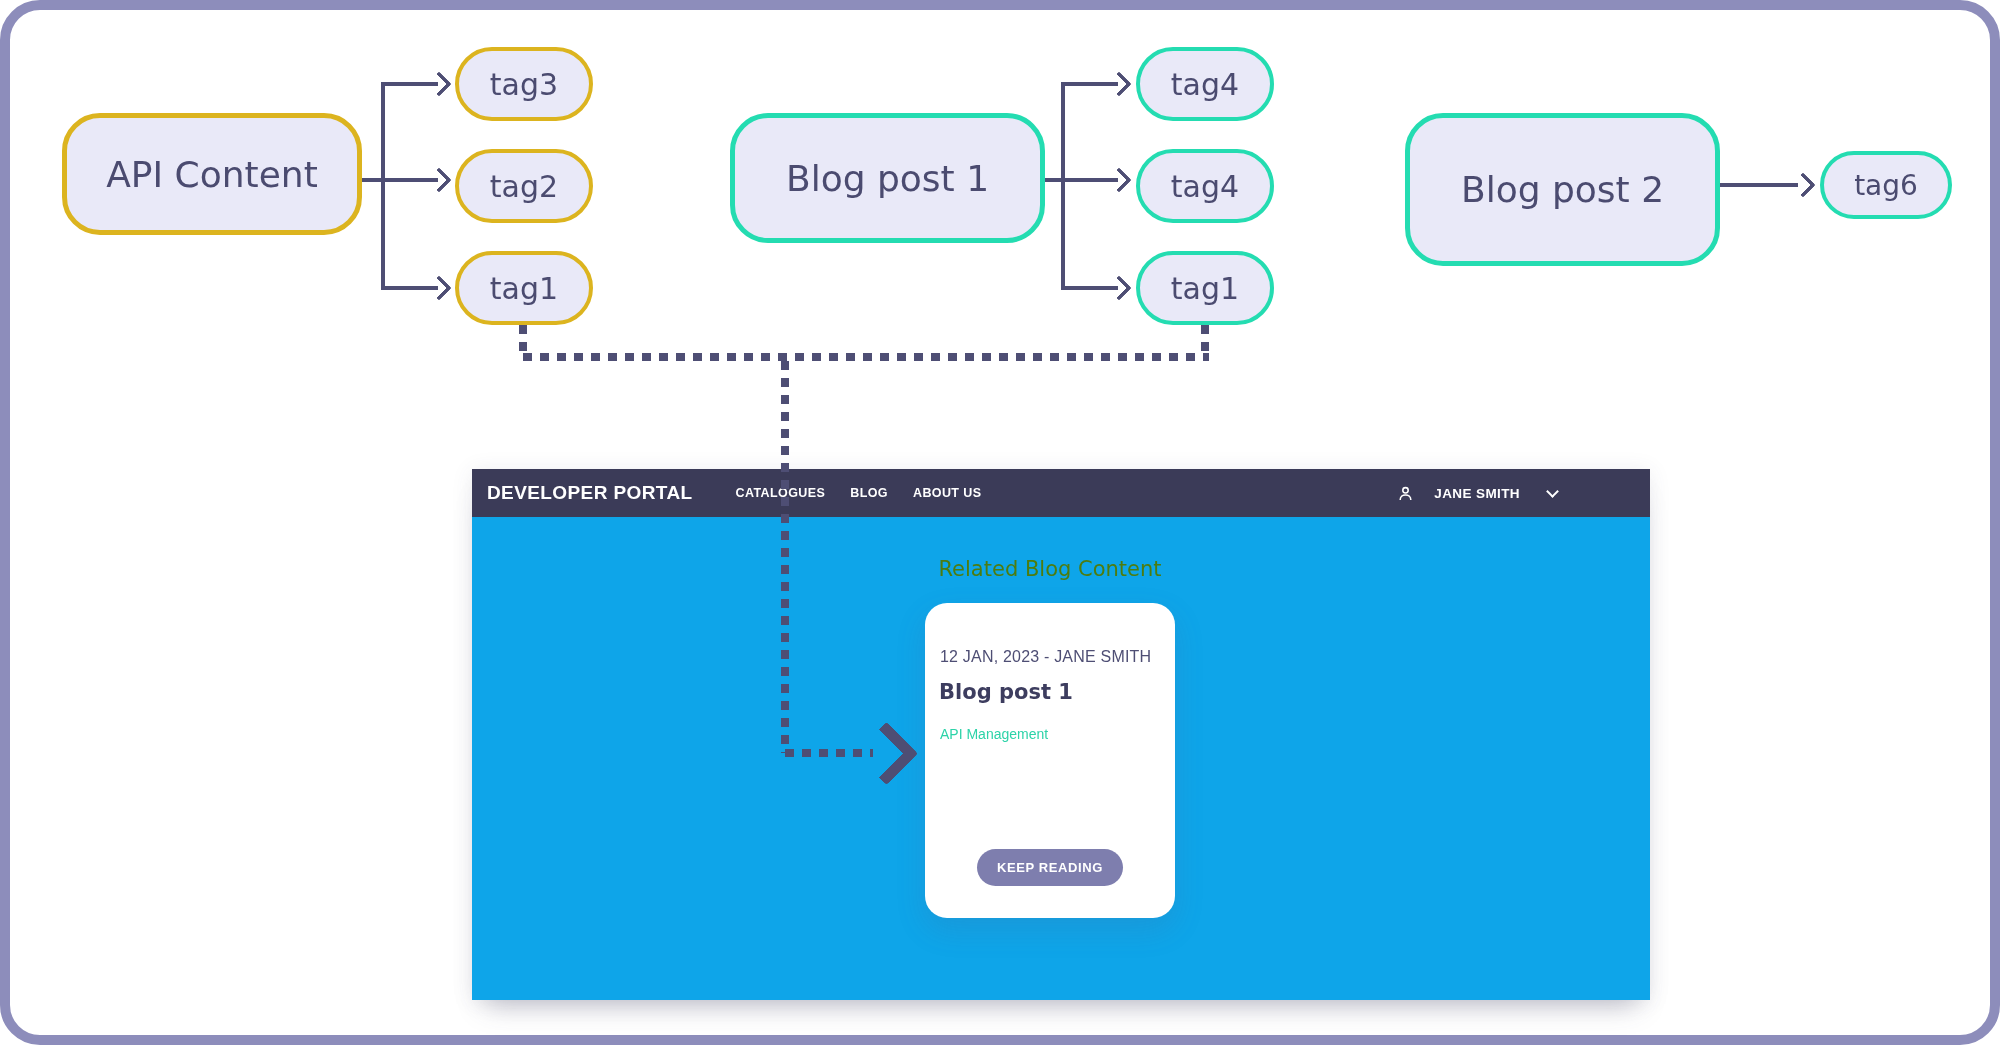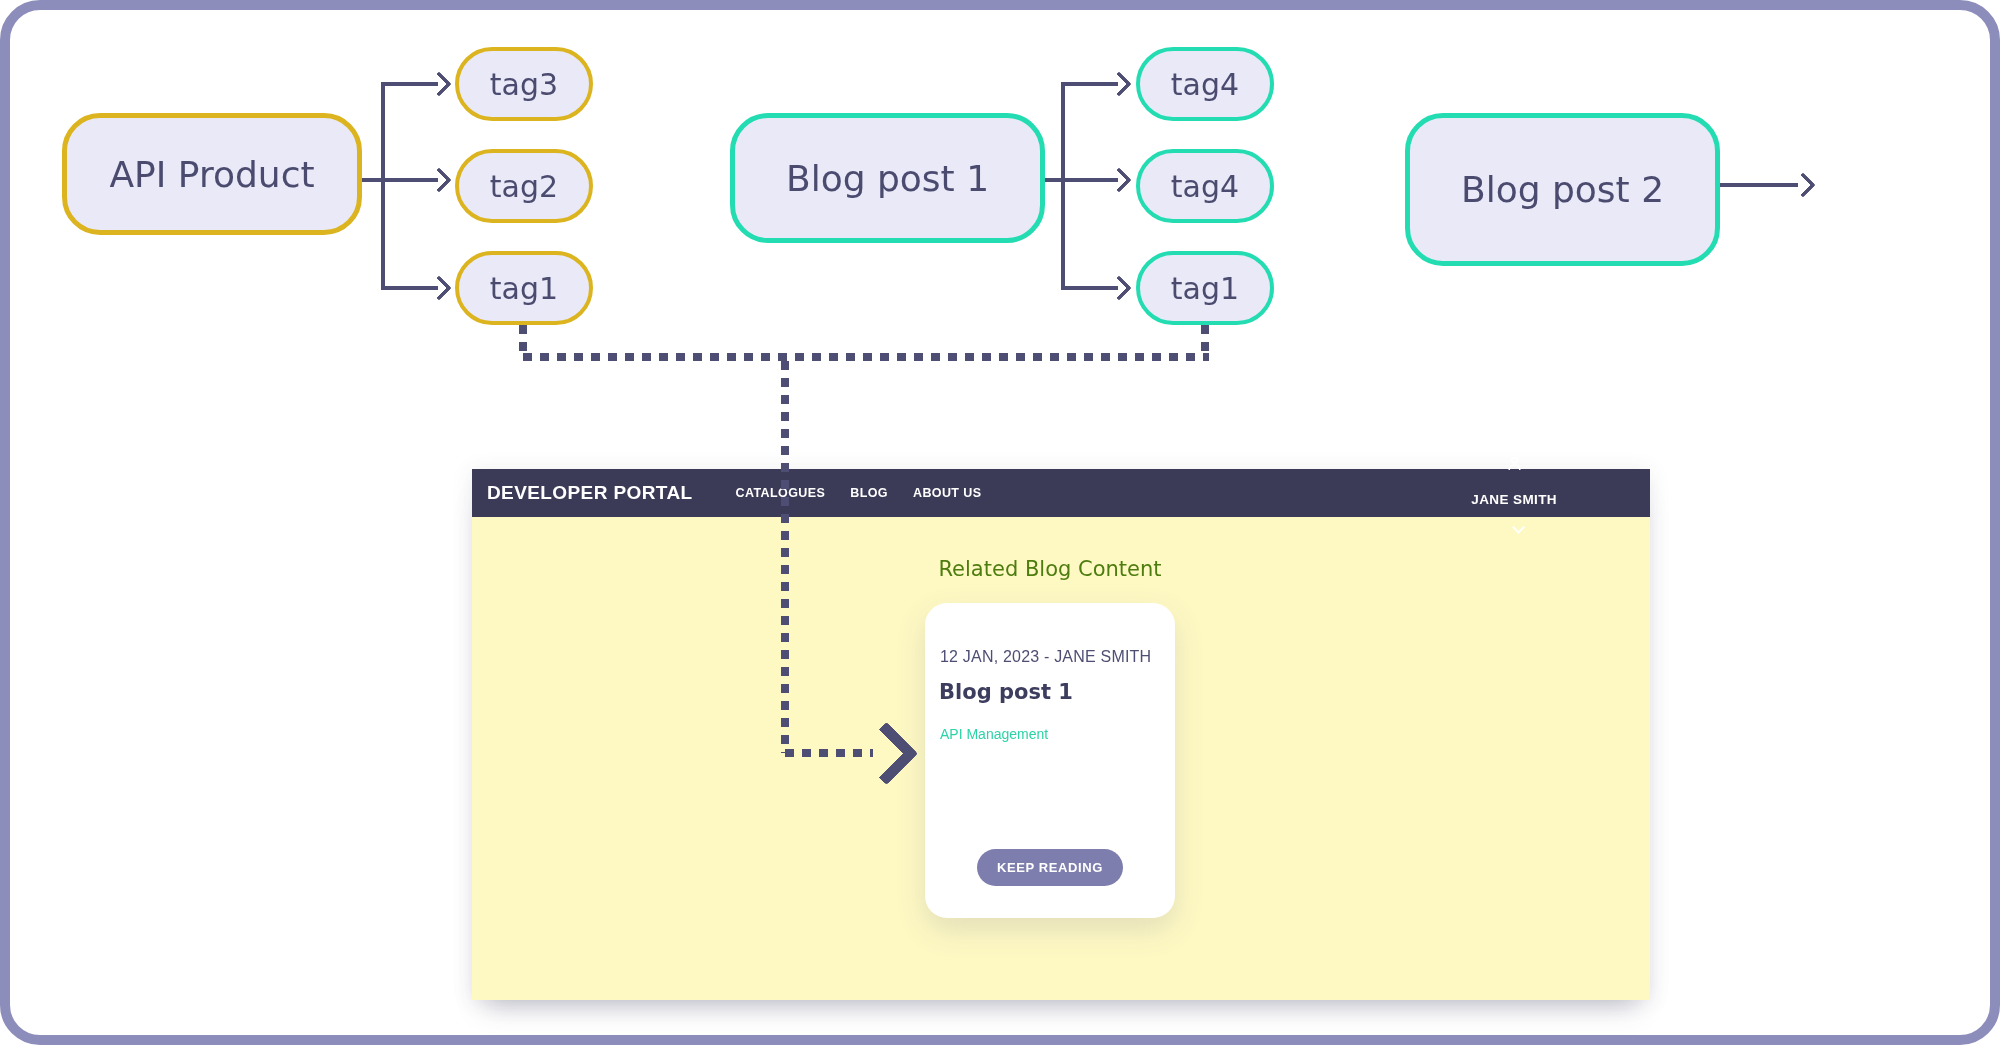--- a/index.html
+++ b/index.html
@@ -21,28 +21,28 @@
   
   .ln{position:absolute;background:#4e4e74;}
   .chev{position:absolute;width:14px;height:14px;border-top:4px solid #4e4e74;border-right:4px solid #4e4e74;
         transform:rotate(45deg);border-radius:2px;}
   .dot-h{position:absolute;height:8px;background-image:repeating-linear-gradient(90deg,#4e4e74 0 9px,transparent 9px 17px);}
   .dot-v{position:absolute;width:8px;background-image:repeating-linear-gradient(180deg,#4e4e74 0 9px,transparent 9px 17px);}
   .chev-big{position:absolute;width:34px;height:34px;border-top:11px solid #4e4e74;border-right:11px solid #4e4e74;
         transform:rotate(45deg);border-radius:4px;}
 
   
-  .portal{position:absolute;left:472px;top:469px;width:1178px;height:531px;background:#fef9c3;
+  .portal{position:absolute;left:472px;top:469px;width:1178px;height:531px;background:#0ea5e9;
           box-shadow:0 18px 26px -14px rgba(70,70,100,.35),0 2px 20px rgba(70,70,100,.10);}
   .portal-header{position:absolute;left:0;top:0;right:0;height:48px;background:#3b3b58;
                  display:flex;align-items:center;padding:0 93px 0 15px;box-sizing:border-box;}
   .brand{color:#ffffff;font-size:19px;font-weight:700;letter-spacing:.4px;white-space:nowrap;}
   .nav{display:flex;gap:25px;margin-left:43px;}
   .nav-item{color:#ffffff;font-size:12.5px;font-weight:700;letter-spacing:.4px;cursor:pointer;white-space:nowrap;}
-  .user-menu{margin-left:auto;display:flex;align-items:center;gap:20px;cursor:pointer;flex-direction:column;}
+  .user-menu{margin-left:auto;display:flex;align-items:center;gap:20px;cursor:pointer;}
   .user-name{color:#ffffff;font-size:13.5px;font-weight:700;letter-spacing:.4px;white-space:nowrap;}
   .caret{width:7px;height:7px;border-right:2.5px solid #ffffff;border-bottom:2.5px solid #ffffff;
          transform:rotate(45deg);margin-left:8px;margin-top:-4px;}
 
   .section-title{position:absolute;left:900px;top:557px;width:300px;text-align:center;
                  color:#4d7c0f;font-family:"DejaVu Sans","Liberation Sans",sans-serif;font-size:21px;font-weight:500;}
   .card{position:absolute;left:925px;top:603px;width:250px;height:315px;background:#ffffff;border-radius:22px;
         box-shadow:0 12px 30px rgba(90,90,130,.16);}
   .card-meta{position:absolute;left:15px;top:45px;color:#4e4e74;font-size:16px;letter-spacing:.2px;white-space:nowrap;}
   .card-title{position:absolute;left:14px;top:77px;color:#3d3d5f;font-family:"DejaVu Sans","Liberation Sans",sans-serif;
@@ -52,21 +52,21 @@
             border-radius:19px;background:#7e7eae;color:#ffffff;font-family:"Liberation Sans",sans-serif;
             font-size:13px;font-weight:700;letter-spacing:.6px;cursor:pointer;}
 </style>
 </head>
 <body>
 
 <div class="canvas">
   <div class="frame"></div>
 
   <div class="node yellow" style="left:62px;top:113px;width:300px;height:122px;">
-    <span>API Product</span>
+    <span>API Content</span>
   </div>
   <div class="ln" style="left:362px;top:178px;width:76px;height:4px;"></div>
   <div class="ln" style="left:381px;top:82px;width:4px;height:208px;"></div>
   <div class="ln" style="left:383px;top:82px;width:55px;height:4px;"></div>
   <div class="ln" style="left:383px;top:286px;width:55px;height:4px;"></div>
   <div class="chev" style="left:430px;top:75px;"></div>
   <div class="chev" style="left:430px;top:171px;"></div>
   <div class="chev" style="left:430px;top:279px;"></div>
   <div class="tag yellow" style="left:455px;top:47px;width:138px;height:74px;">
       <span>tag3</span>
@@ -96,20 +96,23 @@
     </div>
   <div class="tag teal" style="left:1136px;top:251px;width:138px;height:74px;">
       <span>tag1</span>
     </div>
 
   <div class="node teal" style="left:1405px;top:113px;width:315px;height:153px;">
     <span>Blog post 2</span>
   </div>
   <div class="ln" style="left:1720px;top:183px;width:78px;height:4px;"></div>
   <div class="chev" style="left:1794px;top:176px;"></div>
+  <div class="tag teal" style="left:1820px;top:151px;width:132px;height:68px;font-size:28px;">
+      <span>tag6</span>
+    </div>
 
   <div class="portal">
     <div class="portal-header">
       <span class="brand">DEVELOPER PORTAL</span>
       <div class="nav">
         <span class="nav-item">CATALOGUES</span>
         <span class="nav-item">BLOG</span>
         <span class="nav-item">ABOUT US</span>
       </div>
       <div class="user-menu">

